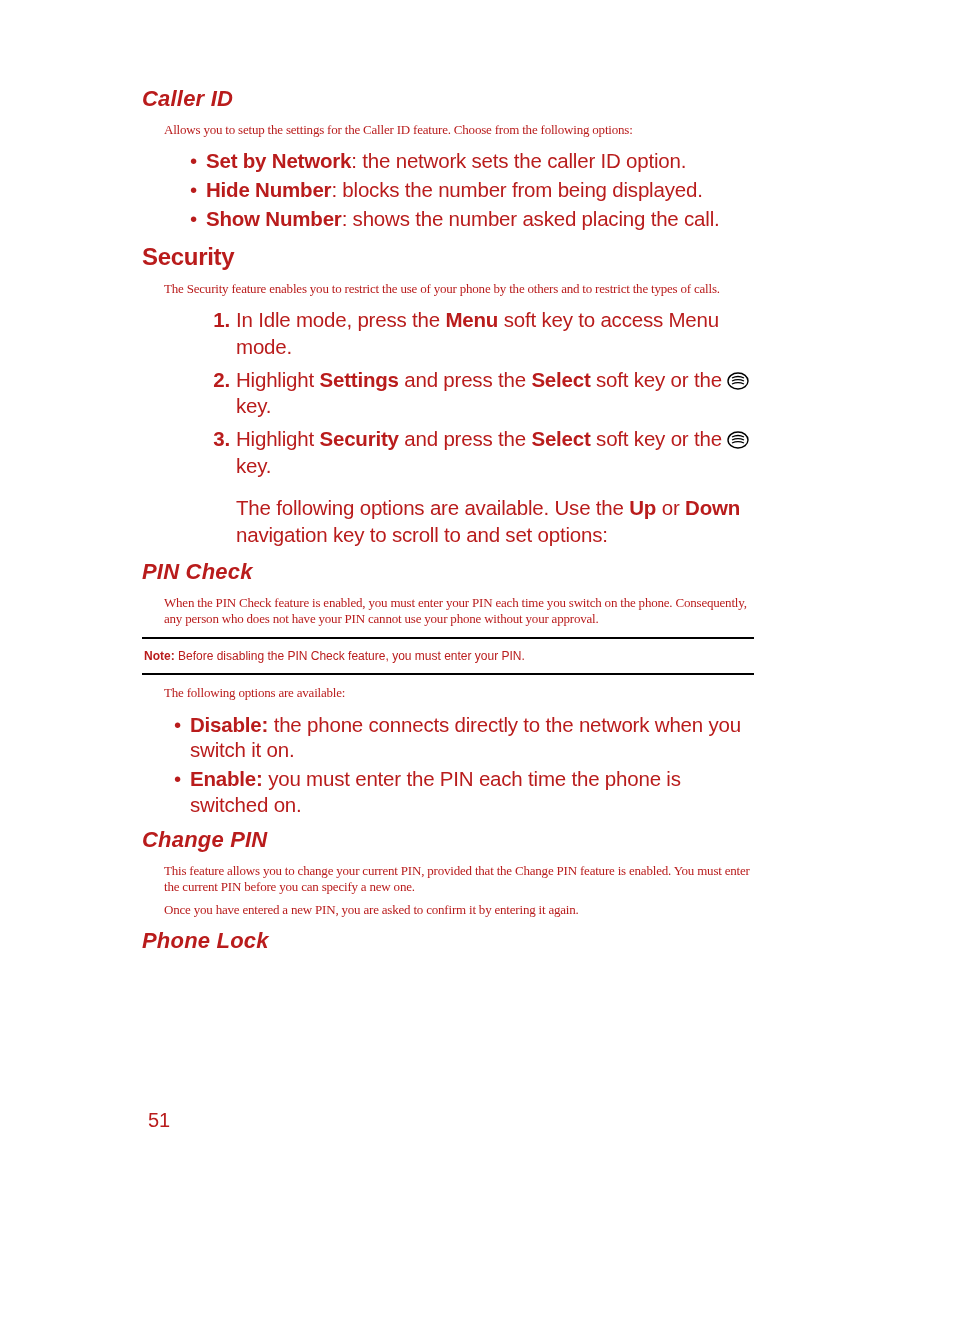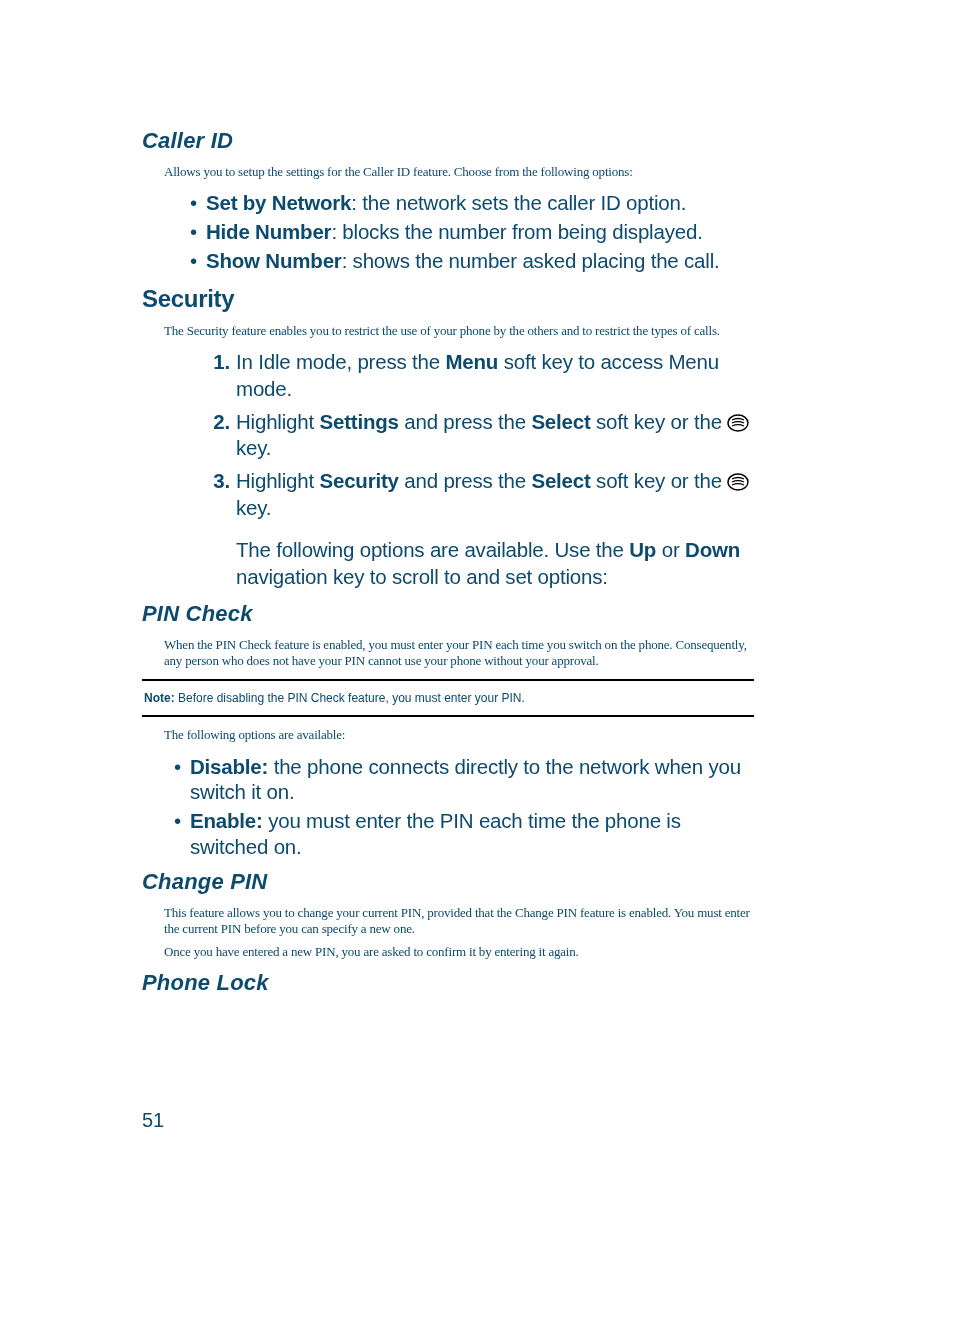--- a/index.html
+++ b/index.html
@@ -8,23 +8,23 @@
     background: #fff;
     width: 954px;
     height: 1319px;
     overflow: hidden;
   }
   .page {
     position: relative;
     width: 954px;
     height: 1319px;
     font-family: Arial, Helvetica, sans-serif;
-    color: #0c4a6e;
+    color: #b91c1c;
     box-sizing: border-box;
-    padding: 118px 200px 0 142px;
+    padding: 76px 200px 0 142px;
   }
   .h-section-italic {
     font-weight: 700;
     font-style: italic;
     font-size: 22px;
     letter-spacing: 0.2px;
     margin: 10px 0 10px 0;
   }
   .h-section-bold {
     font-weight: 800;
@@ -100,21 +100,21 @@
     border-top: 2px solid #000;
     border-bottom: 2px solid #000;
     margin: 10px 0 10px 0;
     padding: 10px 2px 10px 2px;
     font-size: 12px;
     line-height: 1.2;
     font-family: Arial, Helvetica, sans-serif;
   }
   .page-num {
     position: absolute;
-    left: 142px;
+    left: 148px;
     top: 1109px;
     font-size: 20px;
     font-family: "Helvetica Neue", Arial, Helvetica, sans-serif;
   }
   .keyicon {
     display: inline-block;
     vertical-align: -3px;
   }
   .keyicon svg { display: block; }
 </style>

